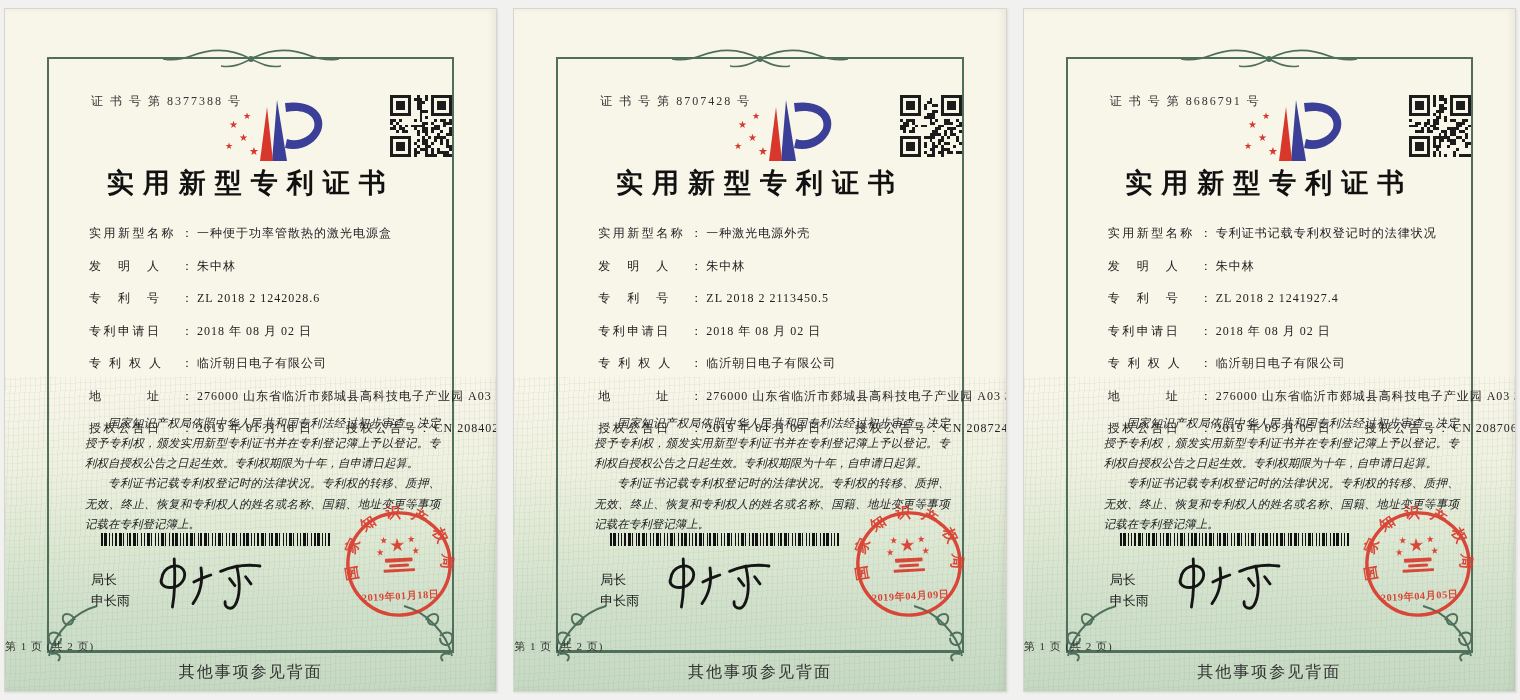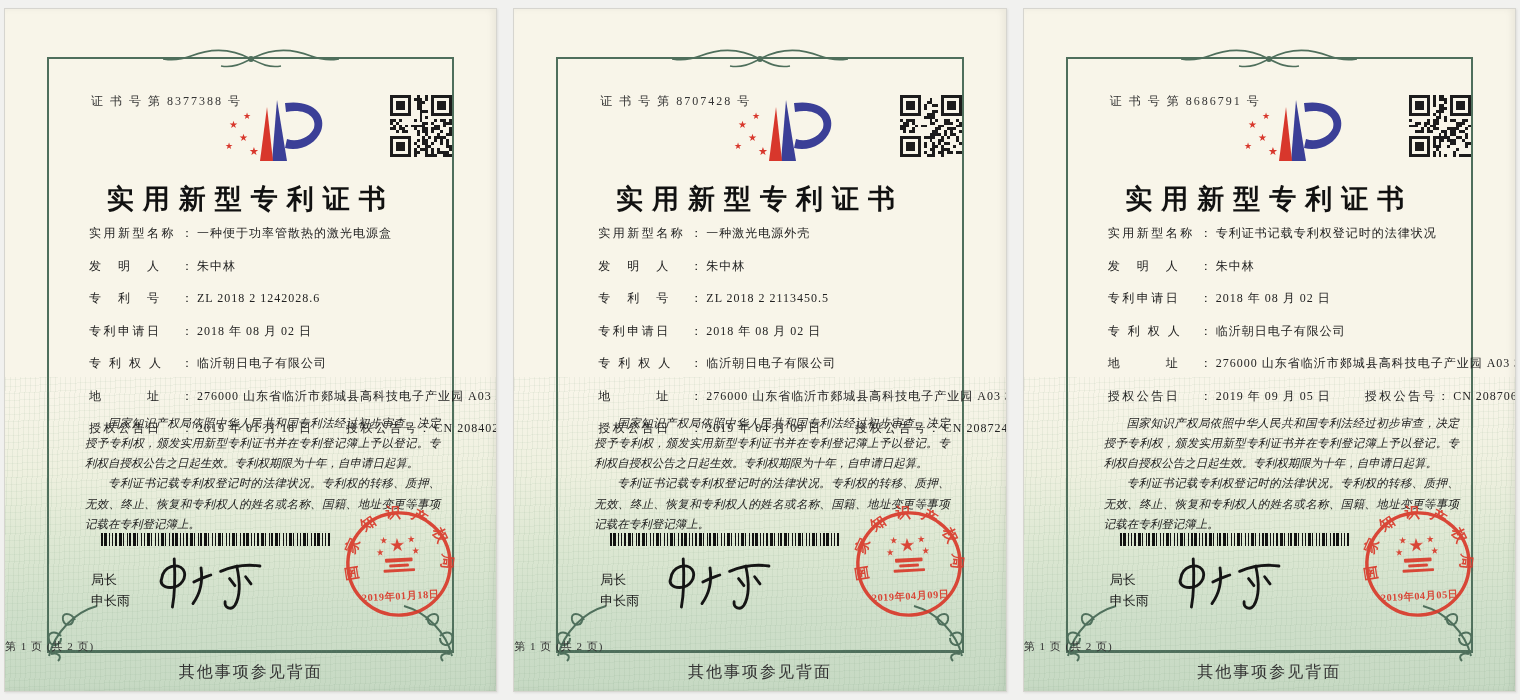--- a/index.html
+++ b/index.html
@@ -12,21 +12,21 @@
          background:repeating-linear-gradient(92deg,rgba(110,150,115,.09) 0 1px,transparent 1px 5px),
                     repeating-linear-gradient(-3deg,rgba(110,150,115,.07) 0 1px,transparent 1px 7px);}
   .frame{position:absolute;left:42px;right:42px;top:48px;bottom:38px;border:2px solid #4f6f5c;border-bottom-width:3px;}
   .orn-top{position:absolute;left:50%;transform:translateX(-50%);top:-14px;}
   .orn-bl{position:absolute;left:-8px;bottom:-12px;}
   .orn-br{position:absolute;right:-8px;bottom:-12px;transform:scaleX(-1);}
   .cert-no{position:absolute;left:86px;top:84px;font-size:12px;letter-spacing:2px;color:#333;z-index:2;}
   .logo{position:absolute;left:210px;top:86px;z-index:2;}
   .qr{position:absolute;right:44px;top:86px;width:62px;height:62px;z-index:2;}
   .qr rect{fill:#1c1c1c;}
-  .title{position:absolute;left:0;right:0;top:156px;margin:16px;text-align:center;font-size:27px;font-weight:600;
+  .title{position:absolute;left:0;right:0;top:156px;margin:0;text-align:center;font-size:27px;font-weight:600;
          letter-spacing:9px;color:#111;z-index:2;}
   .fields{position:absolute;left:84px;right:56px;top:216px;z-index:2;font-size:12px;color:#222;}
   .row{margin-bottom:15.5px;white-space:nowrap;}
   .flabel{display:inline-block;width:92px;letter-spacing:2.5px;vertical-align:bottom;}
   .fcolon{display:inline-block;}
   .fval{letter-spacing:1px;margin-left:4px;}
   .flabel2{letter-spacing:2.5px;margin-left:34px;}
   .paras{position:absolute;left:80px;right:56px;top:404px;z-index:2;font-size:11.5px;line-height:1.75;color:#222;}
   .paras p{margin:0;text-indent:2em;text-align:justify;font-style:italic;}
   .barcode{position:absolute;left:96px;top:524px;width:230px;height:13px;z-index:2;
@@ -911,20 +911,21 @@
           <rect x="15" y="20" width="1" height="1"></rect>
           <rect x="17" y="20" width="1" height="1"></rect>
           <rect x="18" y="20" width="1" height="1"></rect>
           <rect x="19" y="20" width="1" height="1"></rect>
           <rect x="20" y="20" width="1" height="1"></rect>
         </svg>
       <h1 class="title">实用新型专利证书</h1>
       <div class="fields">
         <div class="row"><span class="flabel">实用新型名称</span><span class="fcolon">：</span><span class="fval">专利证书记载专利权登记时的法律状况</span></div>
         <div class="row"><span class="flabel">发　明　人</span><span class="fcolon">：</span><span class="fval">朱中林</span></div>
+        <div class="row"><span class="flabel">专　利　号</span><span class="fcolon">：</span><span class="fval">ZL 2018 2 1241927.4</span></div>
         <div class="row"><span class="flabel">专利申请日</span><span class="fcolon">：</span><span class="fval">2018 年 08 月 02 日</span></div>
         <div class="row"><span class="flabel">专 利 权 人</span><span class="fcolon">：</span><span class="fval">临沂朝日电子有限公司</span></div>
         <div class="row"><span class="flabel">地　　　址</span><span class="fcolon">：</span><span class="fval">276000 山东省临沂市郯城县高科技电子产业园 A03 栋 4 楼</span></div>
         <div class="row"><span class="flabel">授权公告日</span><span class="fcolon">：</span><span class="fval">2019 年 09 月 05 日</span><span class="flabel2">授权公告号</span><span class="fcolon">：</span><span class="fval">CN 208706986 U</span></div>
       </div>
       <div class="paras">
         <p>国家知识产权局依照中华人民共和国专利法经过初步审查，决定授予专利权，颁发实用新型专利证书并在专利登记簿上予以登记。专利权自授权公告之日起生效。专利权期限为十年，自申请日起算。</p>
         <p>专利证书记载专利权登记时的法律状况。专利权的转移、质押、无效、终止、恢复和专利权人的姓名或名称、国籍、地址变更等事项记载在专利登记簿上。</p>
       </div>
       <div class="barcode"></div>

